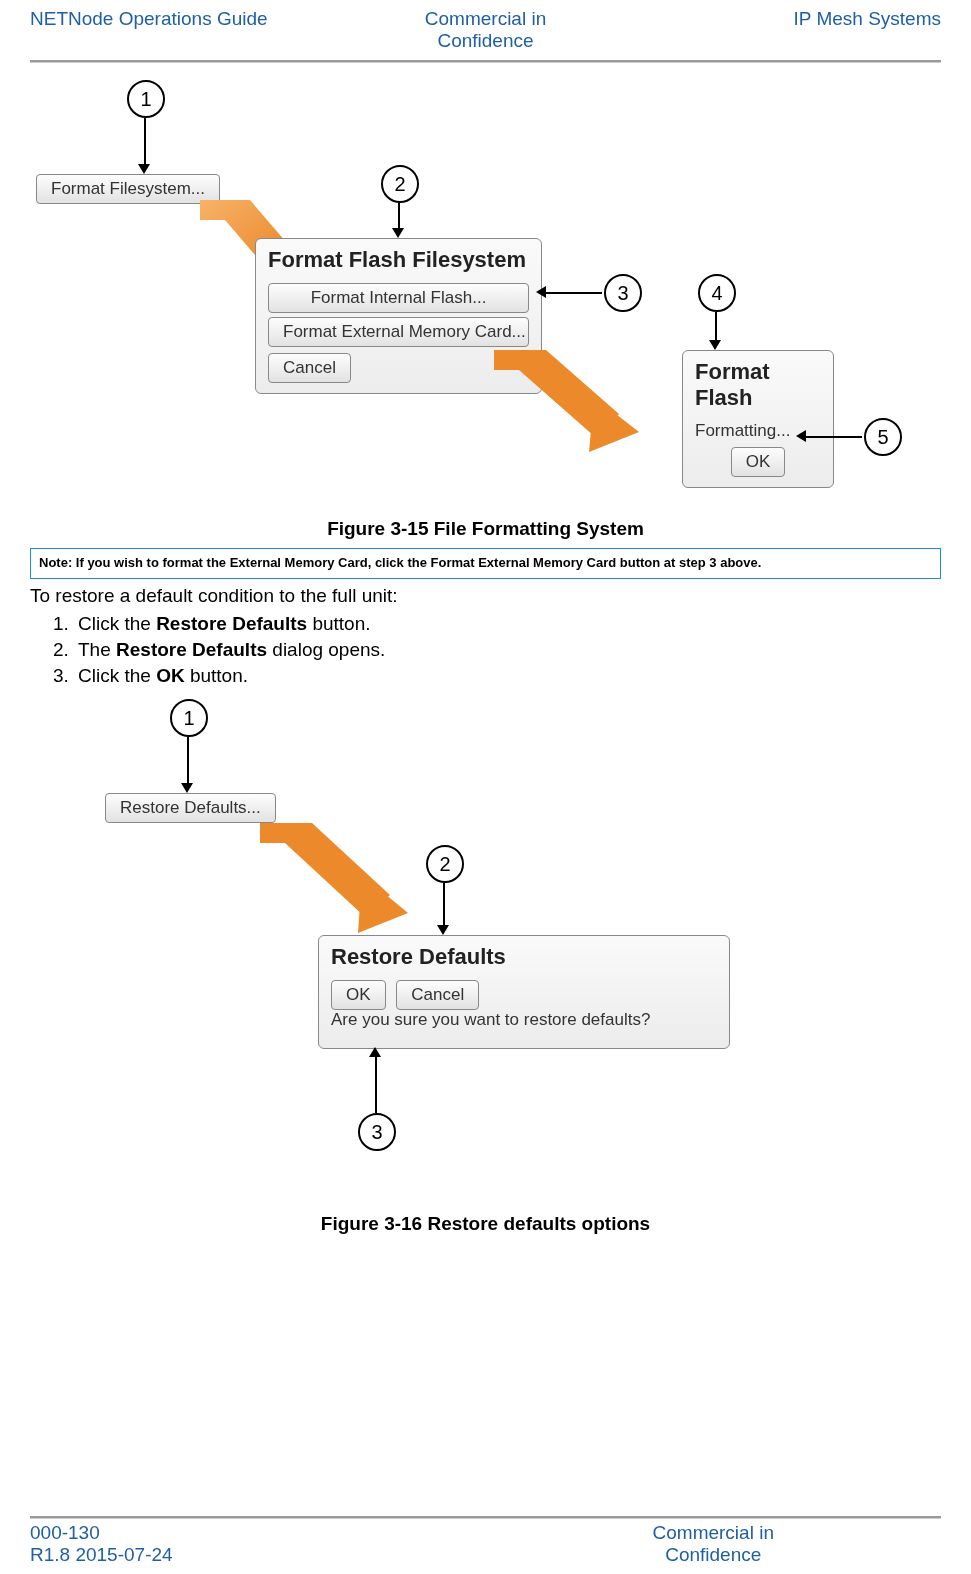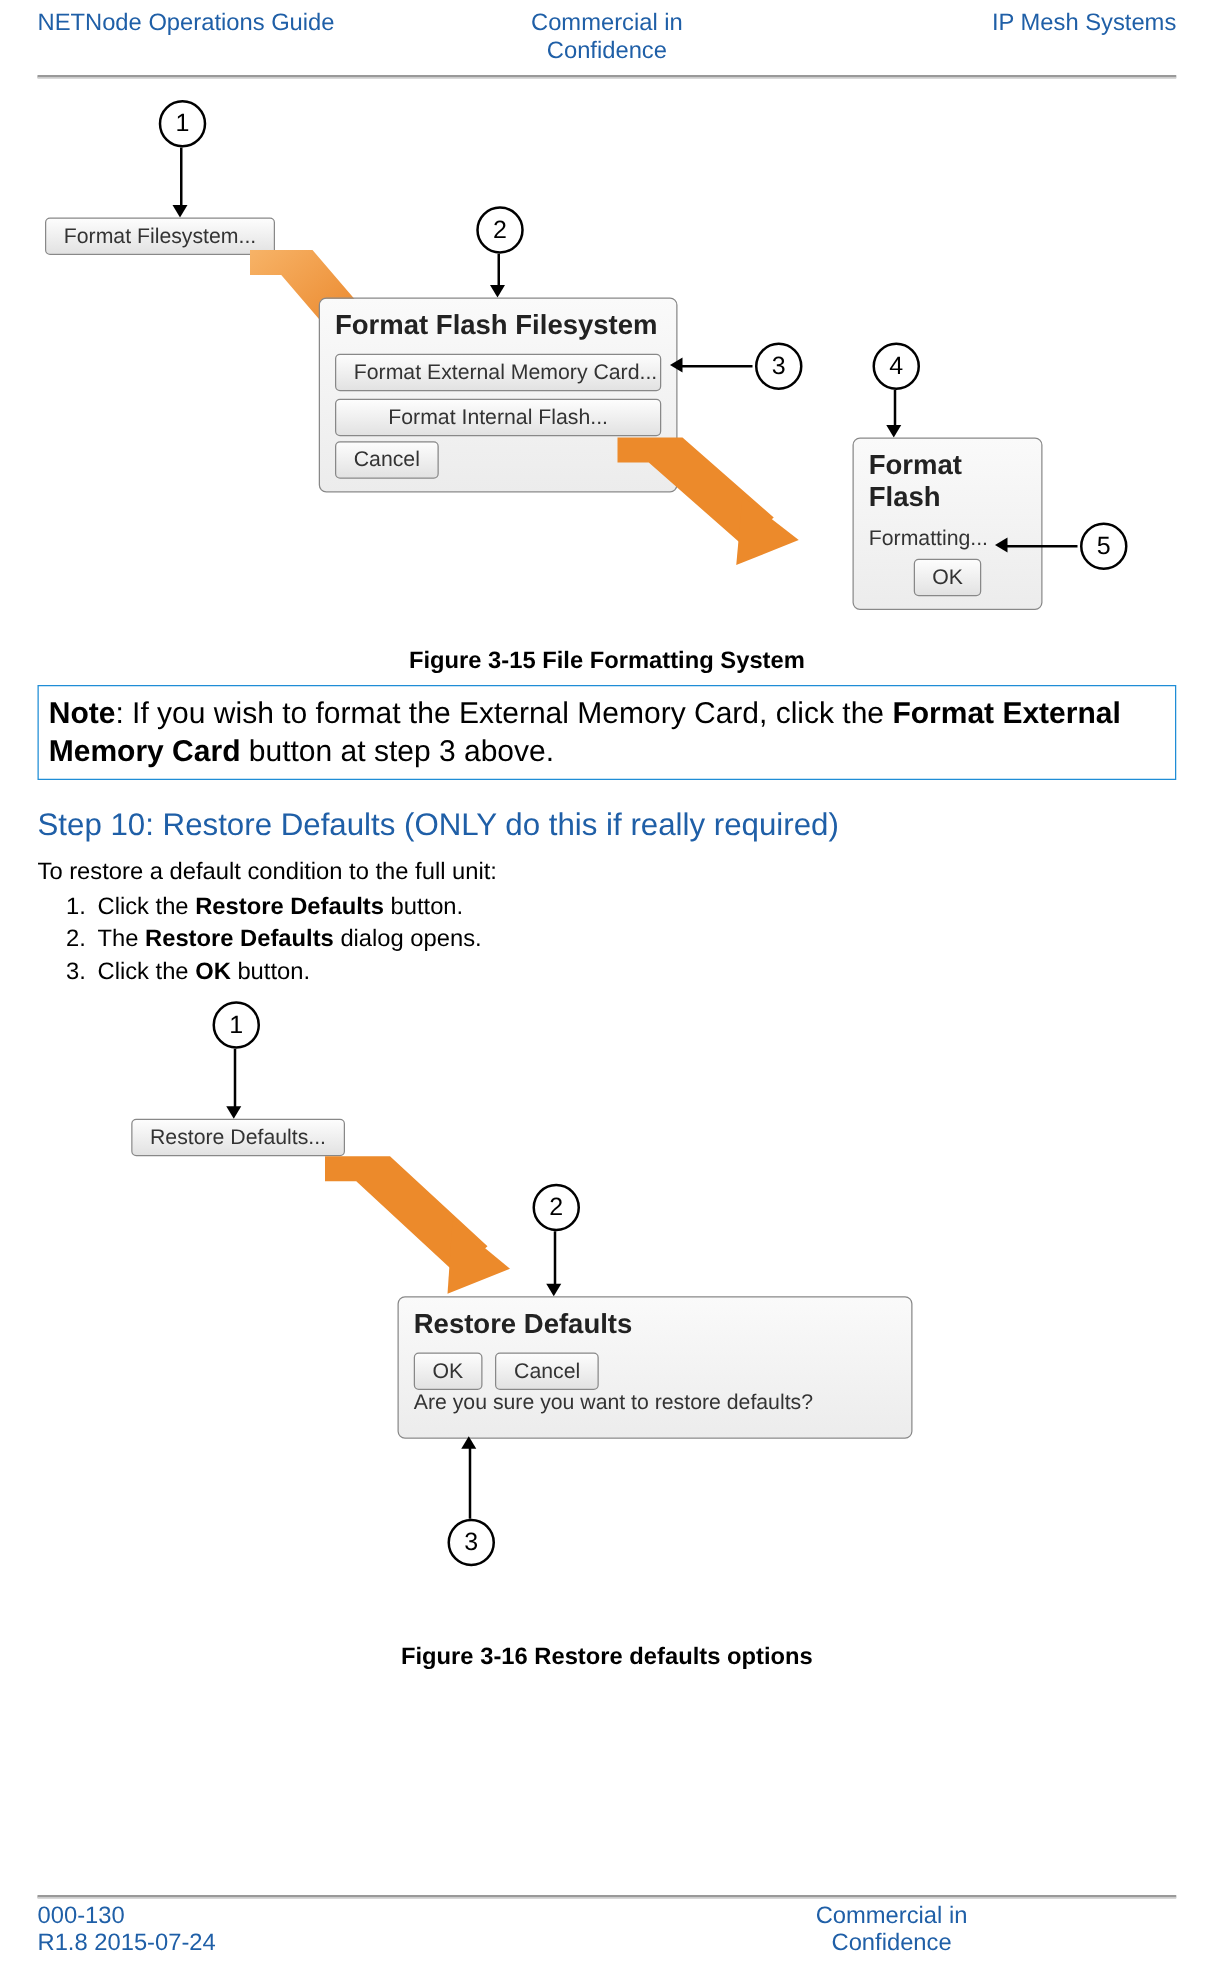--- a/index.html
+++ b/index.html
@@ -140,22 +140,23 @@
 
   .figure-caption {
     text-align: center;
     font-weight: bold;
     font-size: 19px;
     margin: 8px 0 8px 0;
   }
   .note-box {
     border: 1px solid #1f8dd6;
     padding: 6px 8px;
-    font-size: 24px;
+    font-size: 13px;
     line-height: 1.3;
+    font-weight: bold;
   }
   .step-heading {
     color: #1f5fa7;
     font-size: 25px;
     margin: 22px 0 12px 0;
   }
   .body-text {
     font-size: 19px;
     margin: 6px 0;
   }
@@ -210,25 +211,25 @@
       <polygon points="95,60 130,95 90,110" fill="url(#og1)"></polygon>
     </svg>
 
     <div class="callout-circle" style="left:351px; top:95px;">2</div>
     <div class="callout-line-v" style="left:368px; top:133px; height:27px;"></div>
     <div class="arrowhead-down" style="left:362px; top:158px;"></div>
 
     <div class="ui-panel" style="left:225px; top:168px; width:285px;">
       <div class="title">Format Flash Filesystem</div>
       <div class="body">
+        <div style="margin-bottom:4px;">
+            <span class="ui-button" style="display:block;text-align:center;">Format Internal Flash...</span>
+          </div>
         <div style="margin-bottom:6px;">
             <span class="ui-button" style="display:block;text-align:center;">Format External Memory Card...</span>
-          </div>
-        <div style="margin-bottom:4px;">
-            <span class="ui-button" style="display:block;text-align:center;">Format Internal Flash...</span>
           </div>
         <div><span class="ui-button">Cancel</span></div>
       </div>
     </div>
 
     <div class="callout-line-h" style="left:512px; top:222px; width:60px;"></div>
     <div class="arrowhead-left" style="left:506px; top:216px;"></div>
     <div class="callout-circle" style="left:574px; top:204px;">3</div>
 
     <svg class="big-arrow" style="left:454px; top:272px;" width="160" height="110">
@@ -252,21 +253,20 @@
     <div class="arrowhead-left" style="left:766px; top:360px;"></div>
     <div class="callout-circle" style="left:834px; top:348px;">5</div>
   </div>
 
   <div class="figure-caption">Figure 3-15 File Formatting System</div>
 
   <div class="note-box">
     <b>Note</b><span>: If you wish to format the External Memory Card, click the </span><b>Format External Memory Card</b><span> button at step 3 above.</span>
   </div>
 
-  <div class="step-heading">Step 10: Restore Defaults (ONLY do this if really required)</div>
   <div class="body-text">To restore a default condition to the full unit:</div>
   <ol class="steps">
     <li><span>Click the </span><b>Restore Defaults</b><span> button.</span></li>
     <li><span>The </span><b>Restore Defaults</b><span> dialog opens.</span></li>
     <li><span>Click the </span><b>OK</b><span> button.</span></li>
   </ol>
 
   <div class="figure2-area">
 
     <div class="callout-circle" style="left:140px; top:4px;">1</div>

